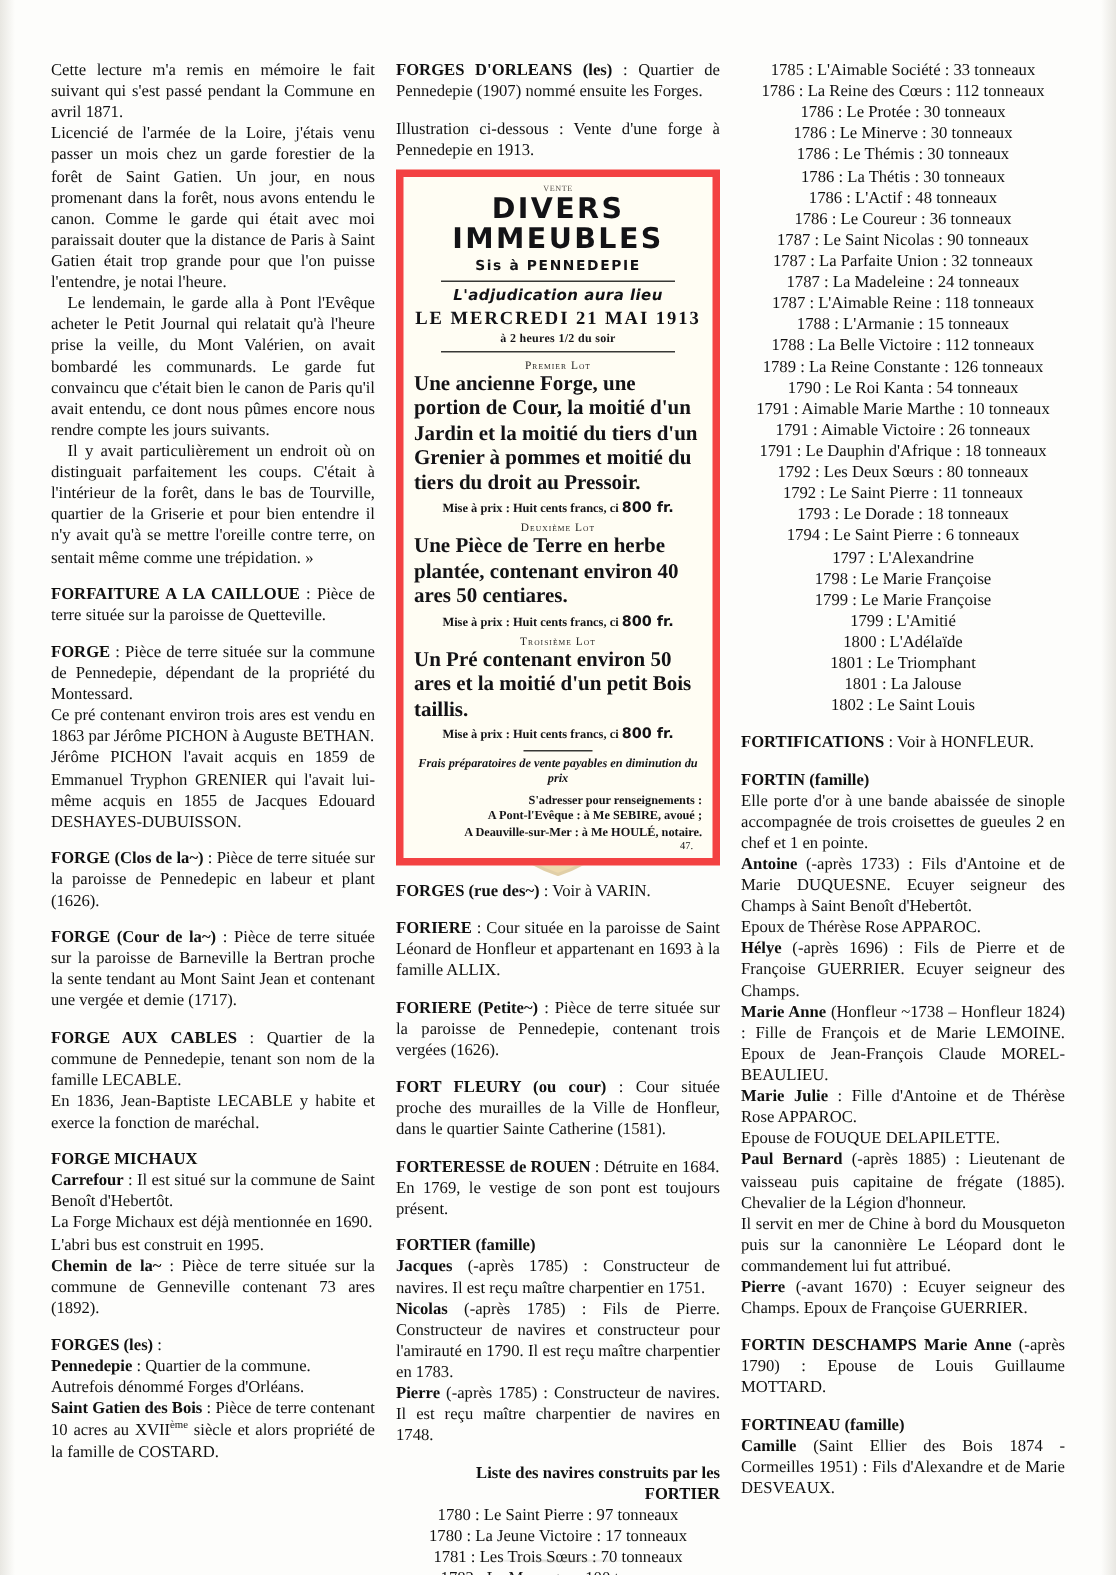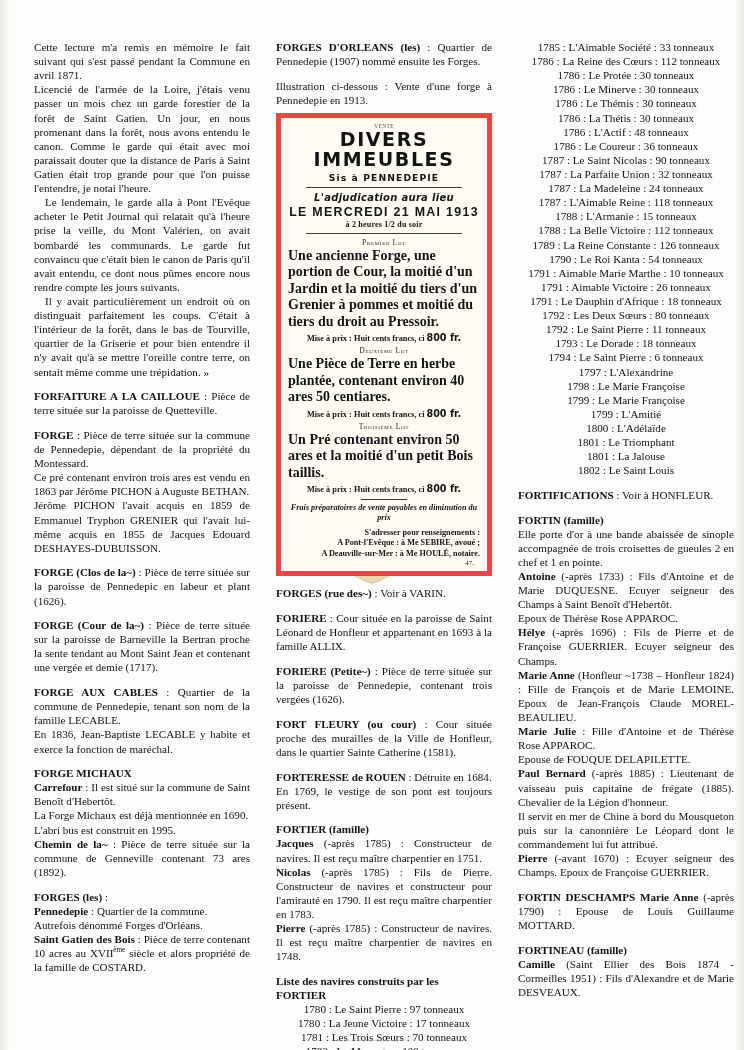--- a/index.html
+++ b/index.html
@@ -22,21 +22,21 @@
   }
   .page-inner {
     position: absolute;
     left: 34px;
     top: 40px;
     width: 676px;
     height: 930px;
   }
   .columns {
     display: flex;
-    gap: 26px;
+    gap: 14px;
     width: 100%;
     height: 100%;
   }
   .col {
     width: 216px;
     flex: 0 0 216px;
     position: relative;
     z-index: 2;
   }
   p {
@@ -44,21 +44,21 @@
     font-size: 11.1px;
     line-height: 1.272;
     text-align: justify;
     text-justify: inter-word;
     hyphens: none;
   }
   p.indent { text-indent: 11px; }
   p.gap { margin-top: 10.5px; }
   .hd { font-weight: bold; }
   .sub { font-weight: bold; }
-  .ctr { text-align: left; }
+  .ctr { text-align: right; }
   .listline {
     margin: 0;
     font-size: 11.1px;
     line-height: 1.272;
     text-align: center;
     text-indent: 0;
   }
   .ship-list { margin: 0; }
   sup.ord { font-size: 7.2px; vertical-align: super; }
 
@@ -106,21 +106,21 @@
   .ad .ad-italic {
     text-align: center;
     font-style: italic;
     font-weight: bold;
     font-family: "DejaVu Sans", "Liberation Sans", sans-serif;
     font-size: 10px;
     letter-spacing: .3px;
   }
   .ad .ad-date {
     text-align: center;
-    font-family: Liberation Sans, sans-serif;
+    font-family: Liberation Serif, serif;
     font-weight: bold;
     font-size: 12.4px;
     letter-spacing: 1.3px;
     margin-top: 2px;
   }
   .ad .ad-hour {
     text-align: center;
     font-size: 8px;
     font-weight: bold;
     letter-spacing: .2px;

